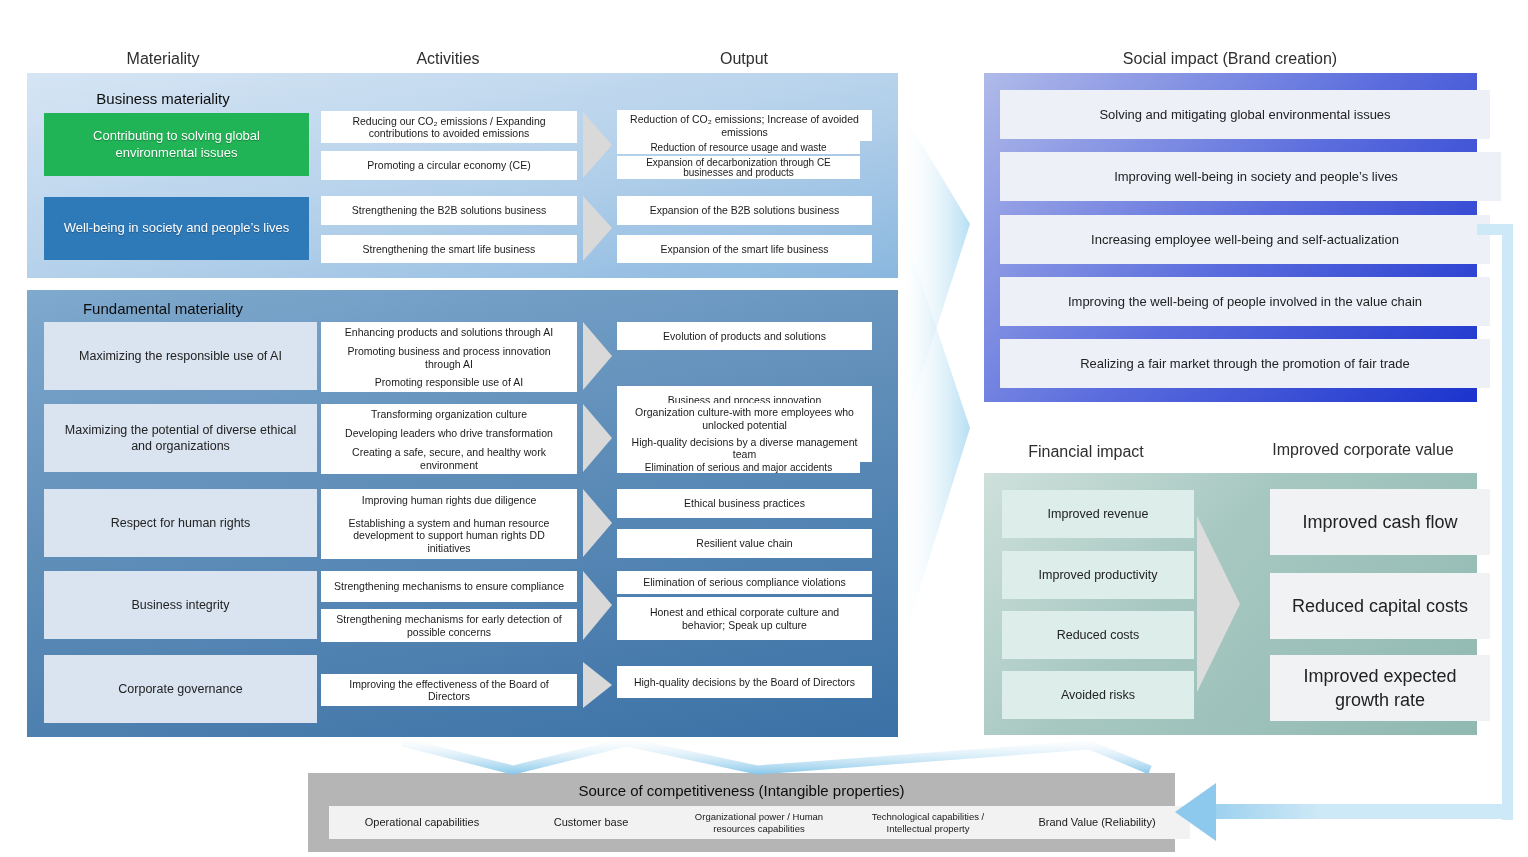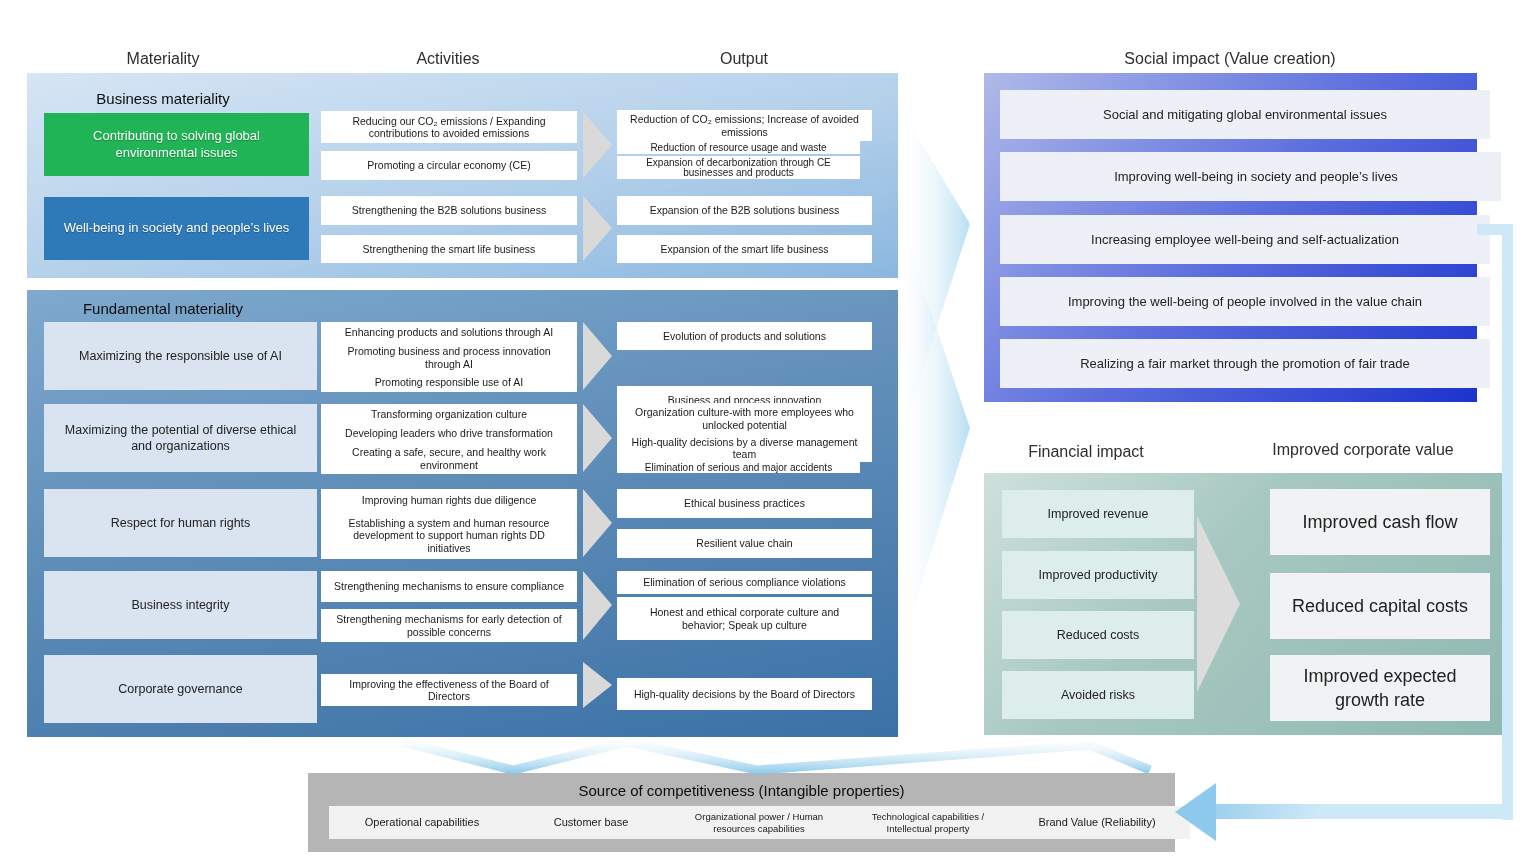--- a/index.html
+++ b/index.html
@@ -28,21 +28,21 @@
   svg{position:absolute;left:0;top:0;pointer-events:none;}
 </style>
 </head>
 <body>
 
 <div id="canvas">
 
   <div class="abs c colhead" style="left:48px;top:48px;width:230px;height:22px;">Materiality</div>
   <div class="abs c colhead" style="left:333px;top:48px;width:230px;height:22px;">Activities</div>
   <div class="abs c colhead" style="left:629px;top:48px;width:230px;height:22px;">Output</div>
-  <div class="abs c colhead" style="left:1030px;top:48px;width:400px;height:22px;">Social impact (Value creation)</div>
+  <div class="abs c colhead" style="left:1030px;top:48px;width:400px;height:22px;">Social impact (Brand creation)</div>
 
   <div class="abs panel-business" style="left:27px;top:73px;width:871px;height:205px;">
     <div class="abs c sectitle" style="left:-4px;top:15px;width:280px;height:20px;">Business materiality</div>
     <div class="abs c matbox green" style="left:17px;top:40px;width:237px;height:63px;">Contributing to solving global environmental issues</div>
     <div class="abs c matbox blue" style="left:17px;top:124px;width:237px;height:63px;">Well-being in society and people’s lives</div>
 
     <div class="abs c wbox" style="left:294px;top:38px;width:236px;height:30px;">Reducing our CO₂ emissions / Expanding contributions to avoided emissions</div>
     <div class="abs c wbox" style="left:294px;top:78px;width:236px;height:27px;">Promoting a circular economy (CE)</div>
     <div class="abs c wbox" style="left:294px;top:123px;width:236px;height:27px;">Strengthening the B2B solutions business</div>
     <div class="abs c wbox" style="left:294px;top:162px;width:236px;height:26px;">Strengthening the smart life business</div>
@@ -77,35 +77,35 @@
 
     <div class="abs c wbox" style="left:590px;top:32px;width:235px;height:26px;">Evolution of products and solutions</div>
     <div class="abs c wbox" style="left:590px;top:72px;width:235px;height:26px;margin-top:24px;">Business and process innovation</div>
     <div class="abs c wbox" style="left:590px;top:113px;width:235px;height:29px;">Organization culture-with more employees who unlocked potential</div>
     <div class="abs c wbox" style="left:590px;top:144px;width:235px;height:26px;">High-quality decisions by a diverse management team</div>
     <div class="abs c wbox thin" style="left:590px;top:172px;width:235px;height:11px;">Elimination of serious and major accidents</div>
     <div class="abs c wbox" style="left:590px;top:199px;width:235px;height:27px;">Ethical business practices</div>
     <div class="abs c wbox" style="left:590px;top:239px;width:235px;height:27px;">Resilient value chain</div>
     <div class="abs c wbox" style="left:590px;top:281px;width:235px;height:21px;">Elimination of serious compliance violations</div>
     <div class="abs c wbox" style="left:590px;top:307px;width:235px;height:41px;">Honest and ethical corporate culture and behavior; Speak up culture</div>
-    <div class="abs c wbox" style="left:590px;top:388px;width:235px;height:30px;">High-quality decisions by the Board of Directors</div>
+    <div class="abs c wbox" style="left:590px;top:376px;width:235px;height:30px;">High-quality decisions by the Board of Directors</div>
   </div>
 
   <div class="abs panel-social" style="left:984px;top:73px;width:493px;height:329px;">
-    <div class="abs c sbox" style="left:16px;top:17px;width:458px;height:49px;">Social and mitigating global environmental issues</div>
+    <div class="abs c sbox" style="left:16px;top:17px;width:458px;height:49px;">Solving and mitigating global environmental issues</div>
     <div class="abs c sbox" style="left:16px;top:79px;width:458px;height:49px;padding-left:27px;">Improving well-being in society and people’s lives</div>
     <div class="abs c sbox" style="left:16px;top:142px;width:458px;height:49px;">Increasing employee well-being and self-actualization</div>
     <div class="abs c sbox" style="left:16px;top:204px;width:458px;height:49px;">Improving the well-being of people involved in the value chain</div>
     <div class="abs c sbox" style="left:16px;top:266px;width:458px;height:49px;">Realizing a fair market through the promotion of fair trade</div>
   </div>
 
   <div class="abs c colhead" style="left:986px;top:441px;width:200px;height:22px;">Financial impact</div>
   <div class="abs c colhead" style="left:1263px;top:430px;width:200px;height:40px;line-height:1.3;">Improved corporate value</div>
 
-  <div class="abs panel-financial" style="left:984px;top:473px;width:493px;height:262px;padding-left:28px;">
+  <div class="abs panel-financial" style="left:984px;top:473px;width:493px;height:262px;">
     <div class="abs c fbox" style="left:18px;top:17px;width:176px;height:48px;">Improved revenue</div>
     <div class="abs c fbox" style="left:18px;top:78px;width:176px;height:48px;">Improved productivity</div>
     <div class="abs c fbox" style="left:18px;top:138px;width:176px;height:48px;">Reduced costs</div>
     <div class="abs c fbox" style="left:18px;top:198px;width:176px;height:48px;">Avoided risks</div>
 
     <div class="abs c rbox" style="left:286px;top:16px;width:192px;height:66px;">Improved cash flow</div>
     <div class="abs c rbox" style="left:286px;top:100px;width:192px;height:66px;">Reduced capital costs</div>
     <div class="abs c rbox" style="left:286px;top:182px;width:192px;height:66px;">Improved expected growth rate</div>
   </div>
 

